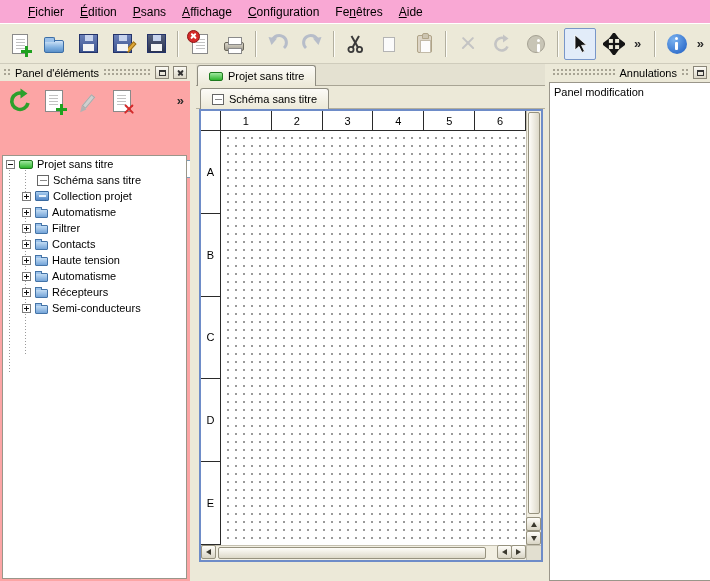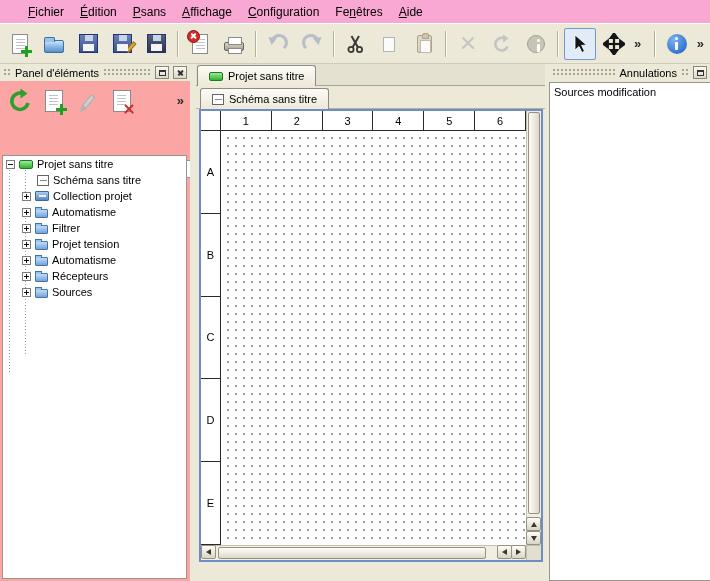--- a/index.html
+++ b/index.html
@@ -336,36 +336,41 @@
       <span class="tlabel">Automatisme</span>
     </div>
     <div class="trow lvl1">
       <span class="exp plus"></span>
       <span class="tic-folder"></span>
       <span class="tlabel">Filtrer</span>
     </div>
     <div class="trow lvl1">
       <span class="exp plus"></span>
       <span class="tic-folder"></span>
-      <span class="tlabel">Projet tension</span>
+      <span class="tlabel">Contacts</span>
+    </div>
+    <div class="trow lvl1">
+      <span class="exp plus"></span>
+      <span class="tic-folder"></span>
+      <span class="tlabel">Haute tension</span>
     </div>
     <div class="trow lvl1">
       <span class="exp plus"></span>
       <span class="tic-folder"></span>
       <span class="tlabel">Automatisme</span>
     </div>
     <div class="trow lvl1">
       <span class="exp plus"></span>
       <span class="tic-folder"></span>
       <span class="tlabel">Récepteurs</span>
     </div>
     <div class="trow lvl1">
       <span class="exp plus"></span>
       <span class="tic-folder"></span>
-      <span class="tlabel">Sources</span>
+      <span class="tlabel">Semi-conducteurs</span>
     </div>
   </div>
 </div>
 
 <div class="vsplit" style="left:190px;width:6px;"></div>
 
 <div class="mdi">
   <div class="tabbar" style="top:0;">
     <div class="tab" style="margin-left:1px;">
       <span class="tic-project"></span>
@@ -437,15 +442,15 @@
     <span class="t">Annulations</span>
     <span class="dock-tex small"></span>
     <span class="dock-btn">
         <span class="ic-float"></span>
       </span>
     <span class="dock-btn">
         <span class="xmark ic-x-small"></span>
       </span>
   </div>
   <div class="dock-body">
-    <span>Sources modification</span>
+    <span>Panel modification</span>
   </div>
 </div>
 
 </body></html>

